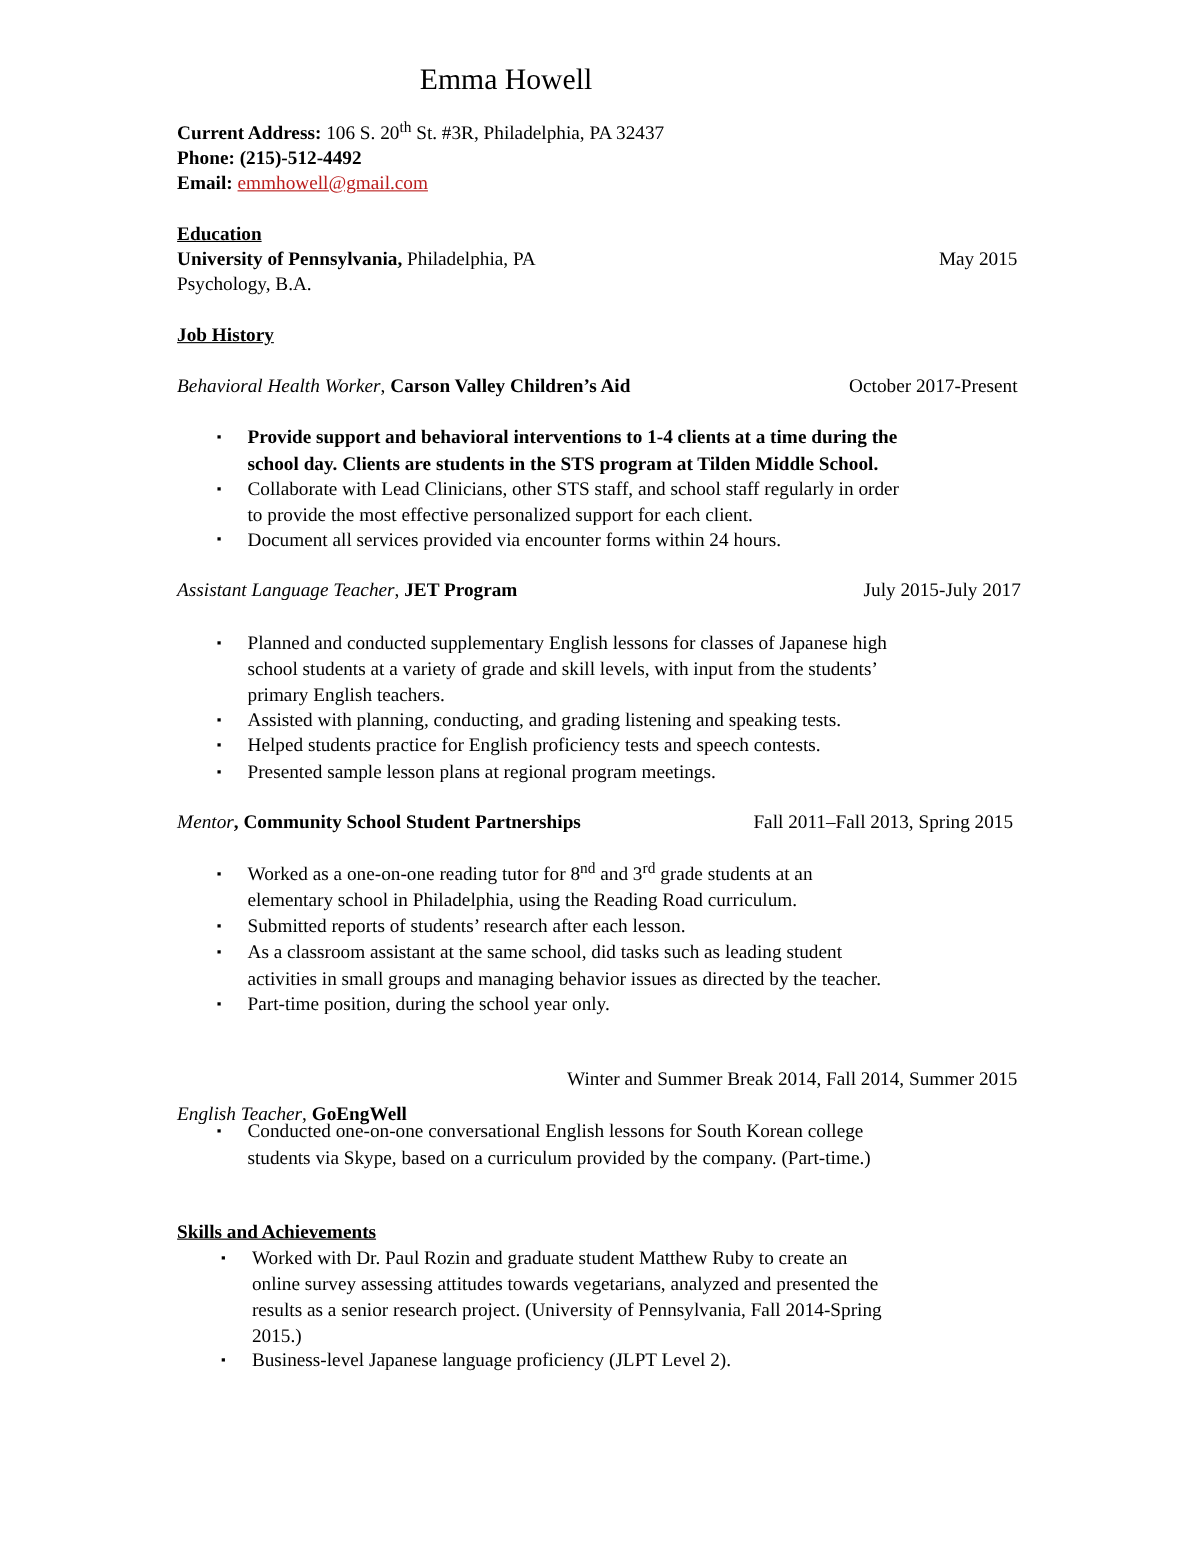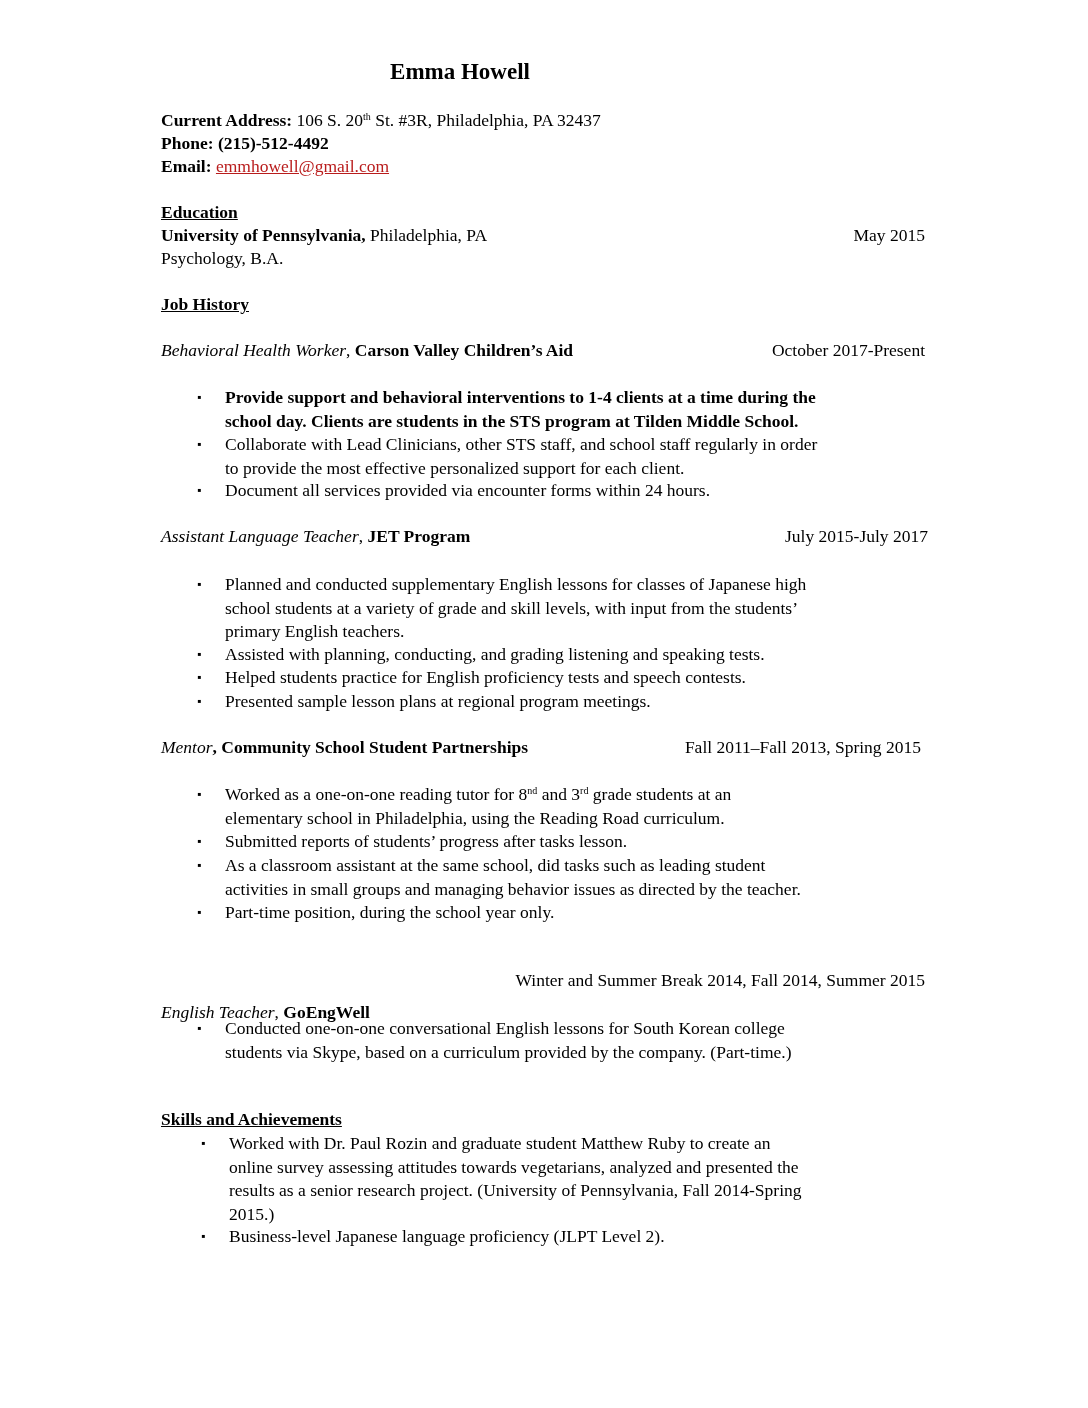--- a/index.html
+++ b/index.html
@@ -1,28 +1,28 @@
 <!DOCTYPE html>
 <html><head>
   <meta charset="utf-8">
   <style>
     html, body { margin: 0; padding: 0; background: #ffffff; }
     body { width: 1088px; height: 1408px; position: relative; overflow: hidden;
       font-family: "Liberation Serif", "DejaVu Serif", serif; color: #000; }
     .page { position: absolute; left: 0; top: 0; width: 1088px; height: 1408px; }
     .abs { position: absolute; white-space: nowrap; font-size: 17.5px; line-height: 23px; }
-    .title { left: 0; width: 920px; text-align: center; top: 58px; font-size: 23px; font-weight: bold; line-height: 28px; }
+    .title { left: 0; width: 920px; text-align: center; top: 58px; font-size: 27px; font-weight: normal; line-height: 28px; }
     .b { font-weight: bold; }
     .i { font-style: italic; }
     .hdr { font-weight: bold; text-decoration: underline; }
     a.email { color: #b91c1c; text-decoration: underline; }
     .right { text-align: left; }
     .bullet { position: absolute; font-size: 12px; line-height: 23px; }
     .btext { position: absolute; font-size: 17.5px; line-height: 23.5px; white-space: nowrap; }
-    sup { font-size: 10px; vertical-align: 6px; line-height: 0; }
+    sup { font-size: 14px; vertical-align: 6px; line-height: 0; }
   </style>
 </head>
 <body>
 
 <div class="page">
 
   <div class="abs title">Emma Howell</div>
 
   <div class="abs" style="left:161px; top:109px;">
     <span class="b">Current Address:</span><span> 106 S. 20</span><sup>th</sup><span> St. #3R, Philadelphia, PA 32437</span>
@@ -93,21 +93,21 @@
   </div>
   <div class="abs right" style="right:167px; top:736px;">Fall 2011–Fall 2013, Spring 2015</div>
 
   <div class="bullet" style="left:197px; top:783px;">▪</div>
   <div class="btext" style="left:225px; top:783px;">
     <div><span>Worked as a one-on-one reading tutor for 8</span><sup>nd</sup><span> and 3</span><sup>rd</sup><span> grade students at an</span></div>
     <div>elementary school in Philadelphia, using the Reading Road curriculum.</div>
   </div>
   <div class="bullet" style="left:197px; top:830px;">▪</div>
   <div class="btext" style="left:225px; top:830px;">
-    <div>Submitted reports of students’ progress after tasks lesson.</div>
+    <div>Submitted reports of students’ research after each lesson.</div>
   </div>
   <div class="bullet" style="left:197px; top:854px;">▪</div>
   <div class="btext" style="left:225px; top:854px;">
     <div>As a classroom assistant at the same school, did tasks such as leading student</div>
     <div>activities in small groups and managing behavior issues as directed by the teacher.</div>
   </div>
   <div class="bullet" style="left:197px; top:901px;">▪</div>
   <div class="btext" style="left:225px; top:901px;">
     <div>Part-time position, during the school year only.</div>
   </div>

